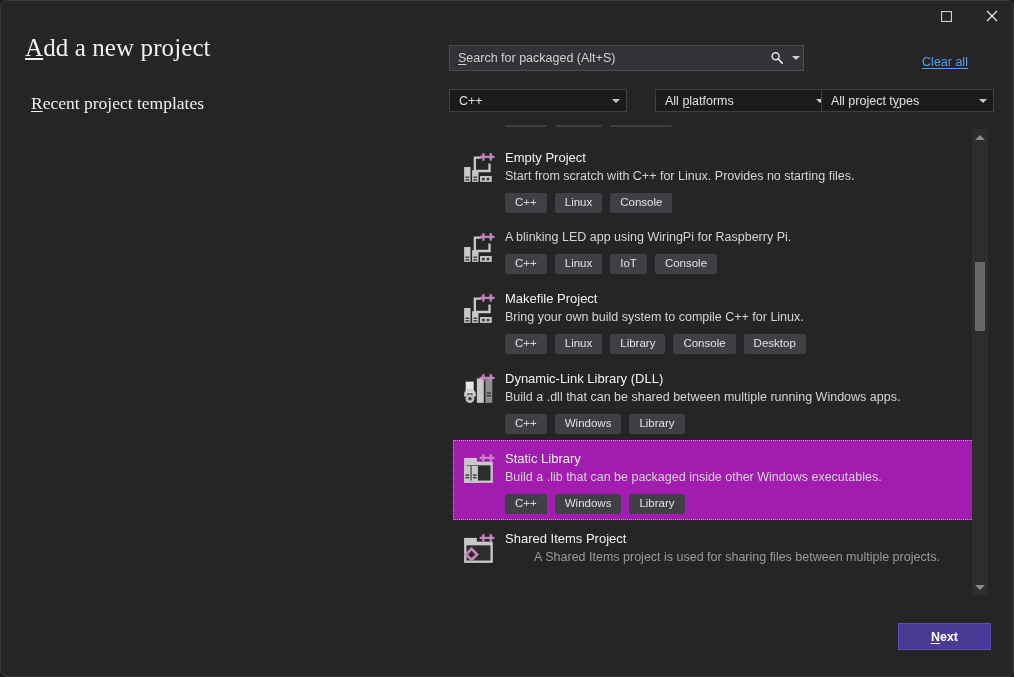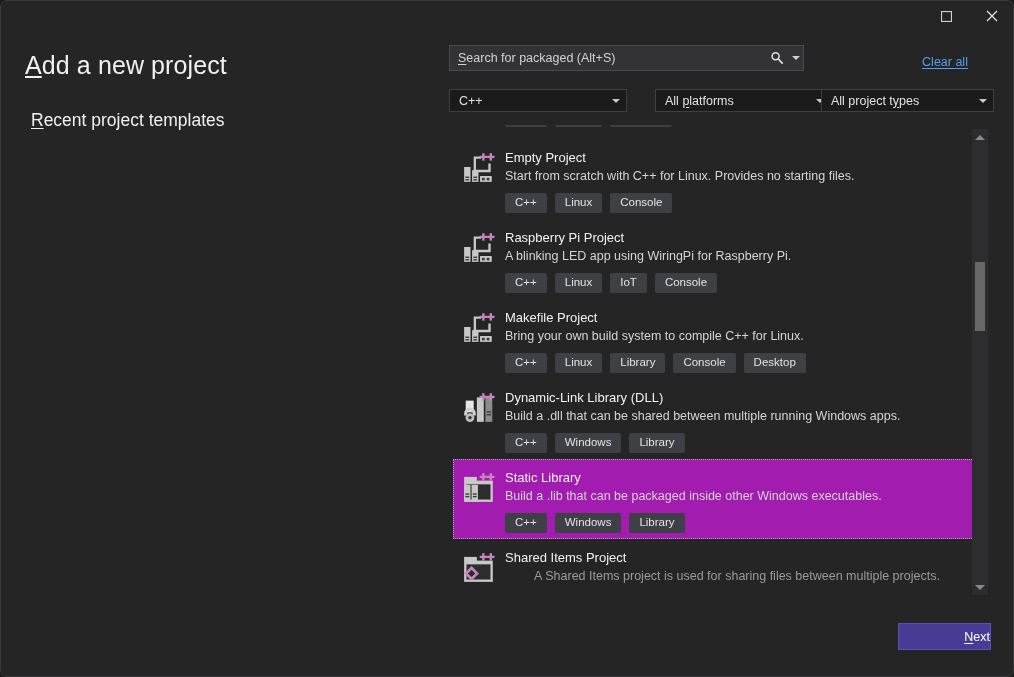--- a/index.html
+++ b/index.html
@@ -37,23 +37,24 @@
     height: 30px;
     display: flex;
     align-items: center;
     justify-content: center;
     color: #e8e8e8;
   }
 
   
   .left-pane {
     position: absolute;
-    left: 0; top: 17px;
+    left: 0; top: 0;
     width: 440px;
     height: 494px;
+    font-family: Liberation Serif, serif;
   }
   .page-title {
     position: absolute;
     left: 24px; top: 33px;
     font-size: 25px;
     font-weight: 400;
     color: #f0f0f0;
     letter-spacing: 0.1px;
   }
   .recent-heading {
@@ -257,21 +258,22 @@
     width: 93px;
     height: 27px;
     background: #473b96;
     border: 1px solid #5b4fb0;
     color: #ffffff;
     font-family: "Liberation Sans", sans-serif;
     font-size: 12.5px;
     cursor: pointer;
     display: flex;
     align-items: center;
-    justify-content: flex-end;
+    justify-content: center;
+    font-weight: bold;
   }
 </style>
 </head>
 <body>
 
 <div id="dialog">
 
   <div class="titlebar">
     <div class="winctl">
       <svg width="11" height="11" viewBox="0 0 11 11">
@@ -386,21 +388,20 @@
                 <rect x="23.2" y="26.2" width="2.6" height="2.4"></rect>
               </g>
               <g fill="#c586c0">
                 <rect x="19" y="3" width="2.2" height="7"></rect>
                 <rect x="16.6" y="5.4" width="7" height="2.2"></rect>
                 <rect x="26" y="3" width="2.2" height="7"></rect>
                 <rect x="23.6" y="5.4" width="7" height="2.2"></rect>
               </g>
             </svg></div>
           <div class="tmpl-body">
-            <div class="tmpl-title">Raspberry Pi Project</div>
             <div class="tmpl-desc">A blinking LED app using WiringPi for Raspberry Pi.</div>
             <div class="tags">
               <span class="tag">C++</span>
               <span class="tag">Linux</span>
               <span class="tag">IoT</span>
               <span class="tag">Console</span>
             </div>
           </div>
         </div>
         <div class="tmpl">

